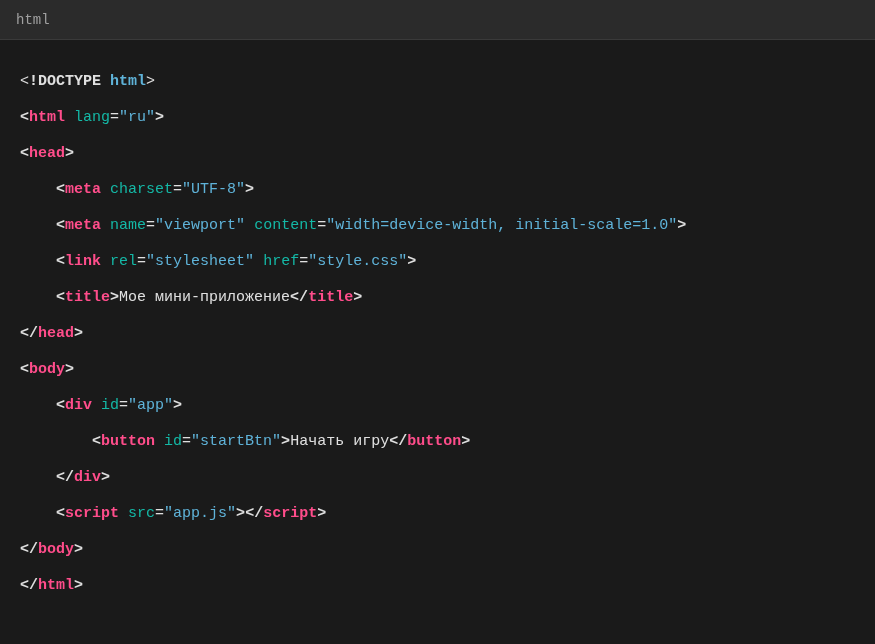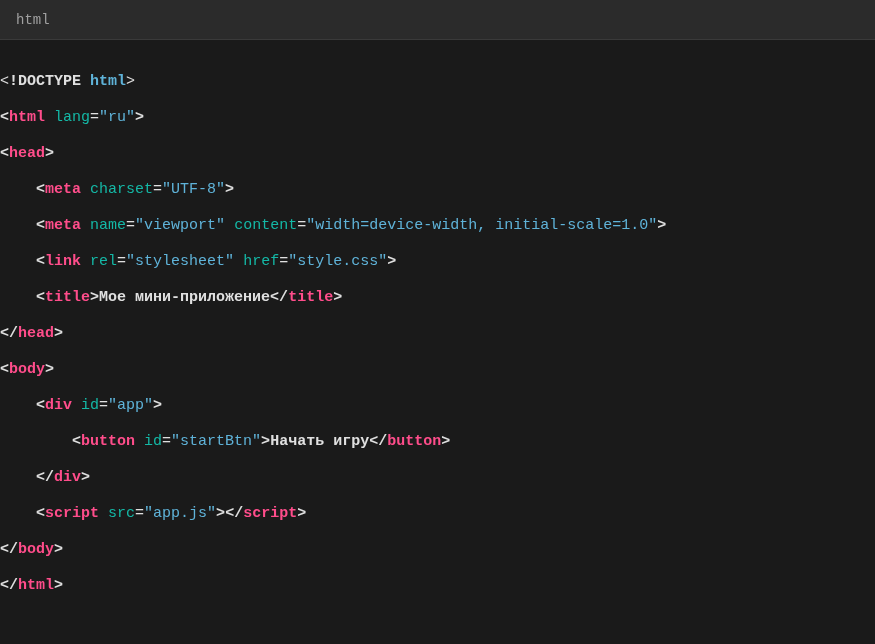--- a/index.html
+++ b/index.html
@@ -21,34 +21,34 @@
       padding: 0 16px;
       display: flex;
       align-items: center;
       border-bottom: 1px solid #3a3a3a;
     }
     .lang-label {
       color: #a0a0a0;
       font-size: 14px;
     }
     .code-area {
-      padding: 24px 0;
+      padding: 24px 20px;
       background: #1a1a1a;
       line-height: 2.4;
       color: #e0e0e0;
       font-family: 'Consolas', 'Monaco', 'Courier New', monospace;
       white-space: pre;
     }
     .punct { color: #e0e0e0; }
     .tag-name { color: #ff4d8b; font-weight: 600; }
     .doctype-kw { color: #e0e0e0; font-weight: 600; }
     .doctype-val { color: #5fb3d9; font-weight: 600; }
     .attr-name { color: #14b8a6; }
     .attr-val { color: #5fb3d9; }
-    .text-content { color: #e0e0e0; font-weight: 700; }
+    .text-content { color: #e0e0e0; font-weight: 400; }
     .line { display: block; }
     .bold { font-weight: 600; }
   </style>
 </head>
 <body>
 
 <div class="header">
   <span class="lang-label">html</span>
 </div>
 

